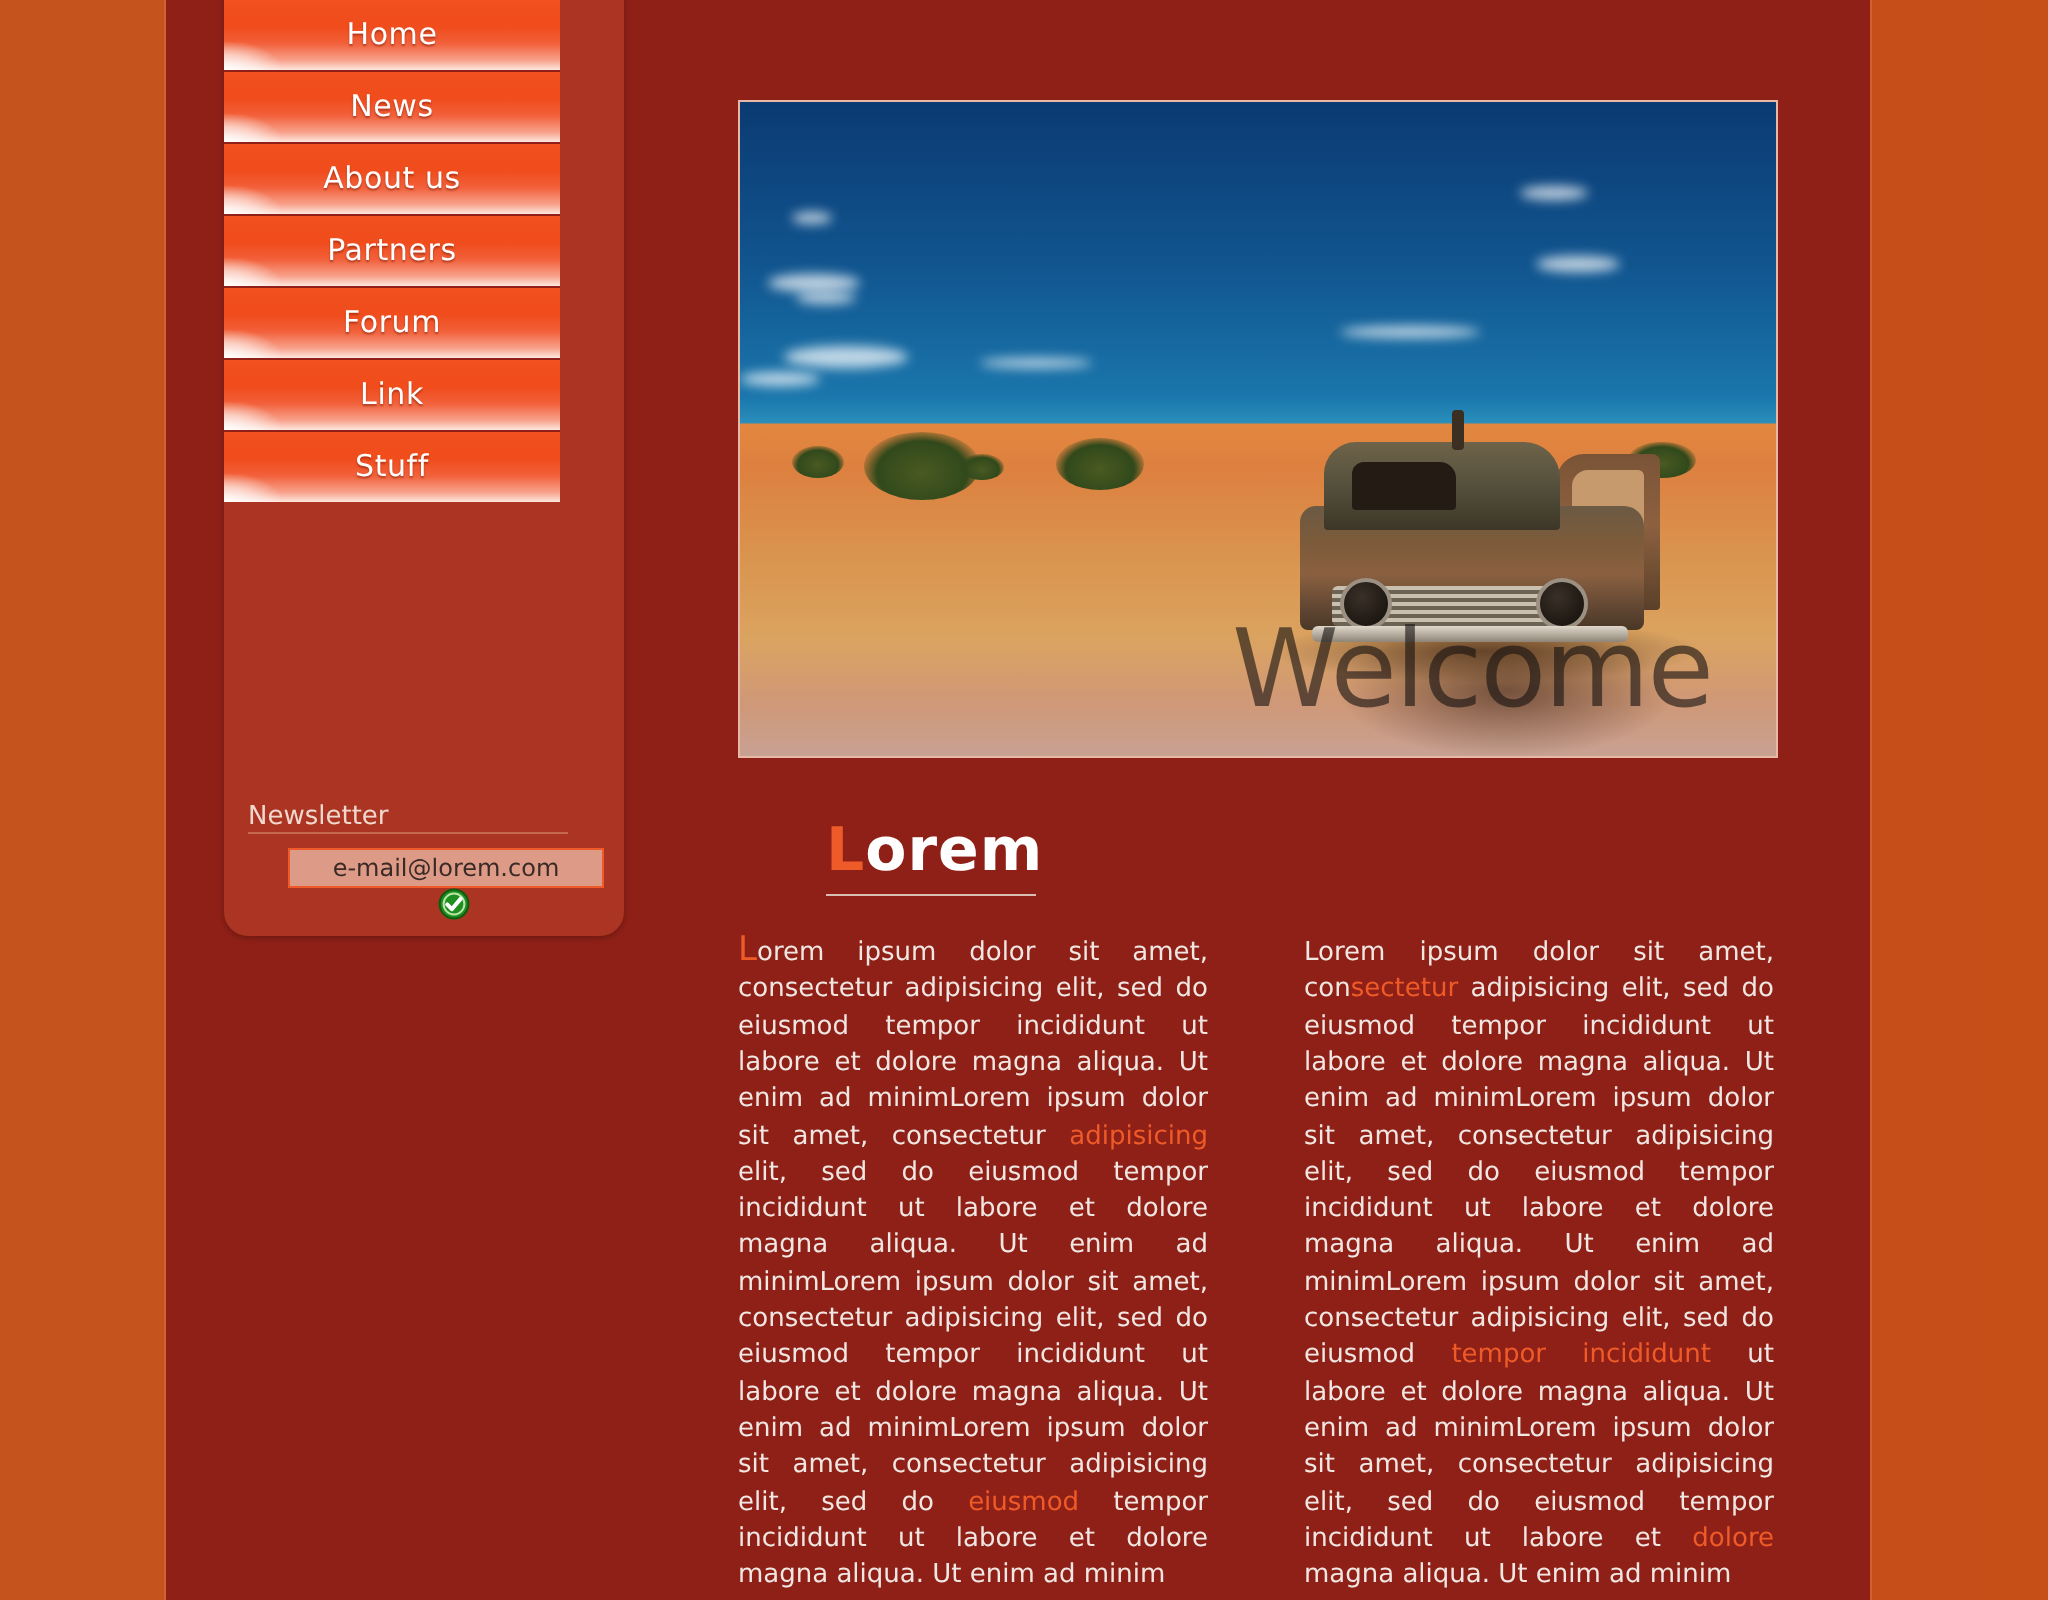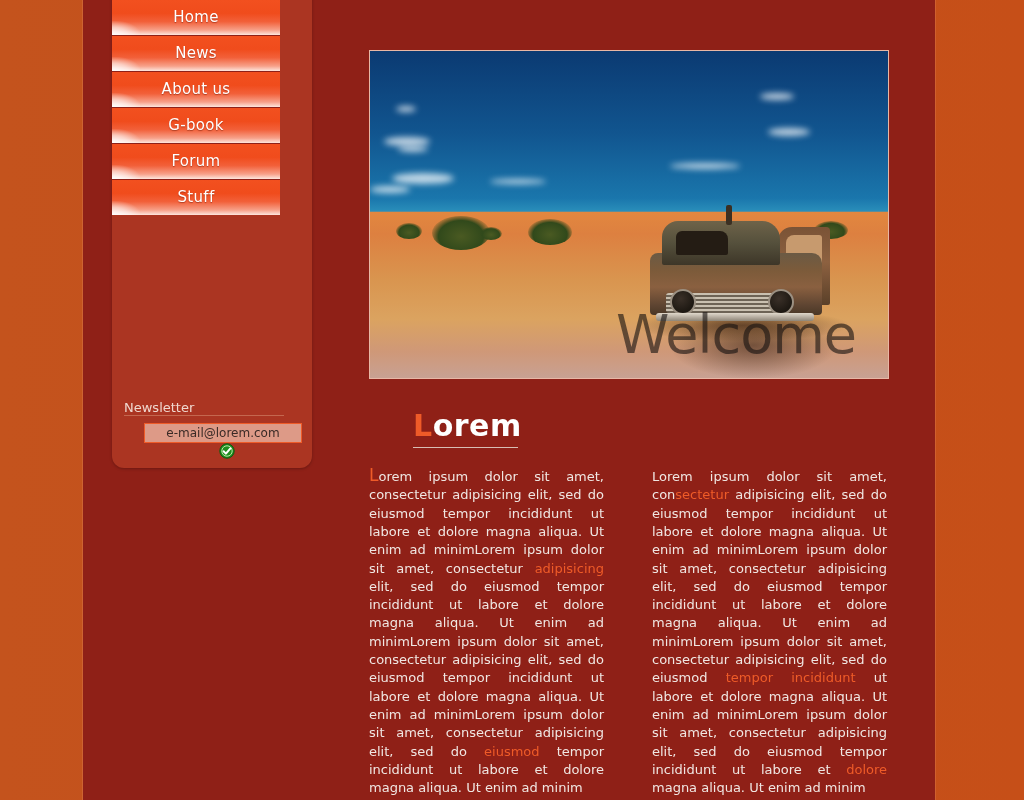--- a/index.html
+++ b/index.html
@@ -249,22 +249,23 @@
 <body>
 
 <div id="page">
 
   <div id="sidebar">
 
     <nav id="nav">
       <a class="nav-item"><span>Home</span></a>
       <a class="nav-item"><span>News</span></a>
       <a class="nav-item"><span>About us</span></a>
-      <a class="nav-item"><span>G-book</span></a>
+      <a class="nav-item"><span>Partners</span></a>
       <a class="nav-item"><span>Forum</span></a>
+      <a class="nav-item"><span>Link</span></a>
       <a class="nav-item"><span>Stuff</span></a>
     </nav>
 
     <div id="newsletter">
       <div id="newsletter-label">Newsletter</div>
       <div id="newsletter-row">
         <input id="newsletter-input" type="text" value="e-mail@lorem.com" style="">
         <button id="newsletter-submit">
           <svg width="16" height="16" viewBox="0 0 16 16">
             <circle cx="8" cy="8" r="7.2" fill="#1f8f1f" stroke="#0f5c10" stroke-width="1"></circle>

